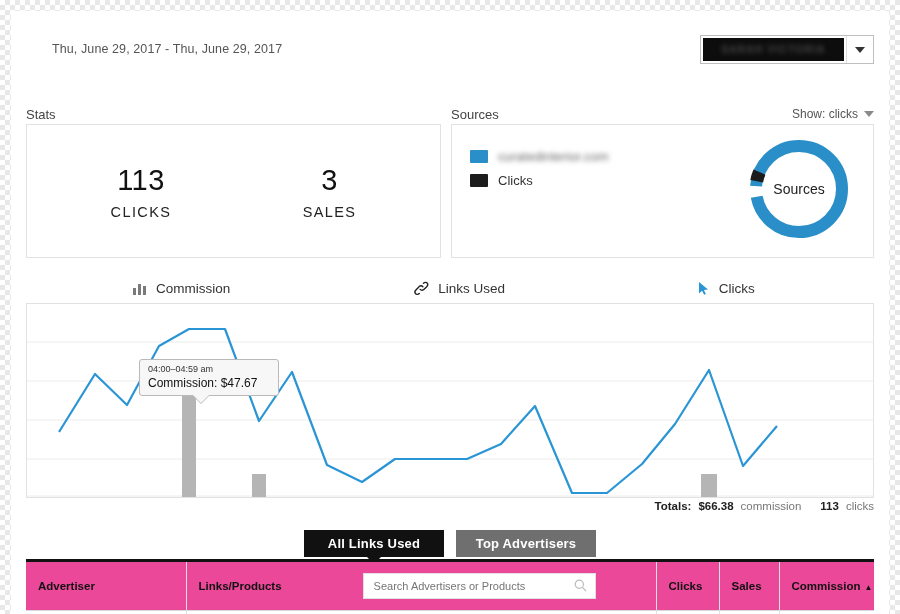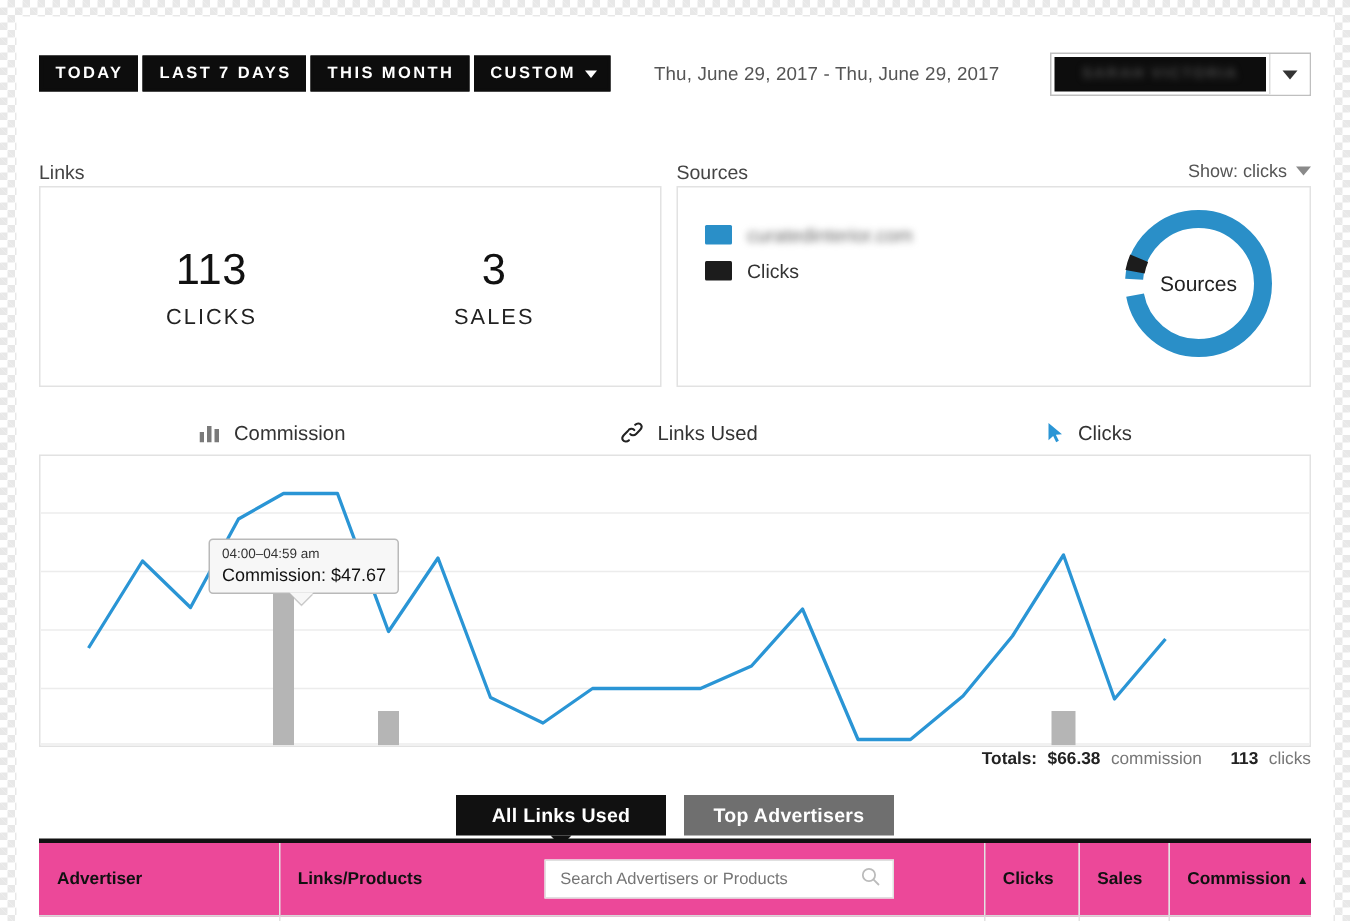--- a/index.html
+++ b/index.html
@@ -85,21 +85,21 @@
   .m1 { padding-left:107px; }
   .m2 { padding-left:104px; }
   .m3 { padding-left:108px; }
 
   
   .chartbox { position:absolute; left:15px; top:292px; width:848px; height:195px; border:1px solid #e2e2e2; box-sizing:border-box; background:#fff; overflow:hidden; }
   .totals { position:absolute; right:15px; top:489px; font-size:11.5px; color:#777; display:flex; align-items:center; gap:7px;margin-left:20px; }
   .totals b { color:#222; font-size:11.5px; }
 
   .tooltip {
-    position:absolute; left:128px; top:348px; width:127px; height:37px;
+    position:absolute; left:128px; top:348px; width:140px; height:37px;
     background:#f7f7f7; border:1px solid #b9b9b9; border-radius:3px;
     padding:4px 7px 5px 8px; box-sizing:border-box; z-index:6;
   }
   .tt1 { font-size:9px; color:#333; line-height:11px; }
   .tt2 { font-size:12px; color:#111; line-height:15px; margin-top:1px; }
   .tt-arrow { position:absolute; left:53px; bottom:-8px; width:0;height:0;
     border-left:8px solid transparent;border-right:8px solid transparent;border-top:8px solid #f7f7f7;
     filter: drop-shadow(0 1px 0 #b9b9b9); }
 
   
@@ -121,42 +121,33 @@
   .searchbox { border:1px solid #e0e0e0; height:24px; display:flex; align-items:center; padding:0 8px; background:#fff; }
   .searchbox input { border:none; outline:none; font-size:11px; color:#9a9a9a; flex:1; font-family:"Liberation Sans",sans-serif; background:transparent; }
   .sorticon { color:#111; font-size:8px; margin-left:4px; }
 </style>
 </head>
 <body>
 
 <div id="page">
 
   <div class="topbar">
-    <div class="range-group">
-      <div class="range-btn">TODAY</div>
-      <div class="range-btn">LAST 7 DAYS</div>
-      <div class="range-btn">THIS MONTH</div>
-      <div class="range-btn custom">
-        <span>CUSTOM</span>
-        <span class="caret-sm"></span>
-      </div>
-    </div>
     <div class="daterange">Thu, June 29, 2017 - Thu, June 29, 2017</div>
   </div>
 
   <div class="acct-select">
     <div class="acct-name">
       <span>SARAH VICTORIA</span>
     </div>
     <div class="acct-caret">
       <span class="caret-dk"></span>
     </div>
   </div>
 
-  <div class="panel-label" style="left:15px; top:96px;">Links</div>
+  <div class="panel-label" style="left:15px; top:96px;">Stats</div>
   <div class="panel" style="left:15px; top:113px; width:415px; height:134px;">
     <div class="stats-inner">
       <div class="stat">
         <div class="stat-val">113</div>
         <div class="stat-lbl">CLICKS</div>
       </div>
       <div class="stat">
         <div class="stat-val">3</div>
         <div class="stat-lbl">SALES</div>
       </div>

